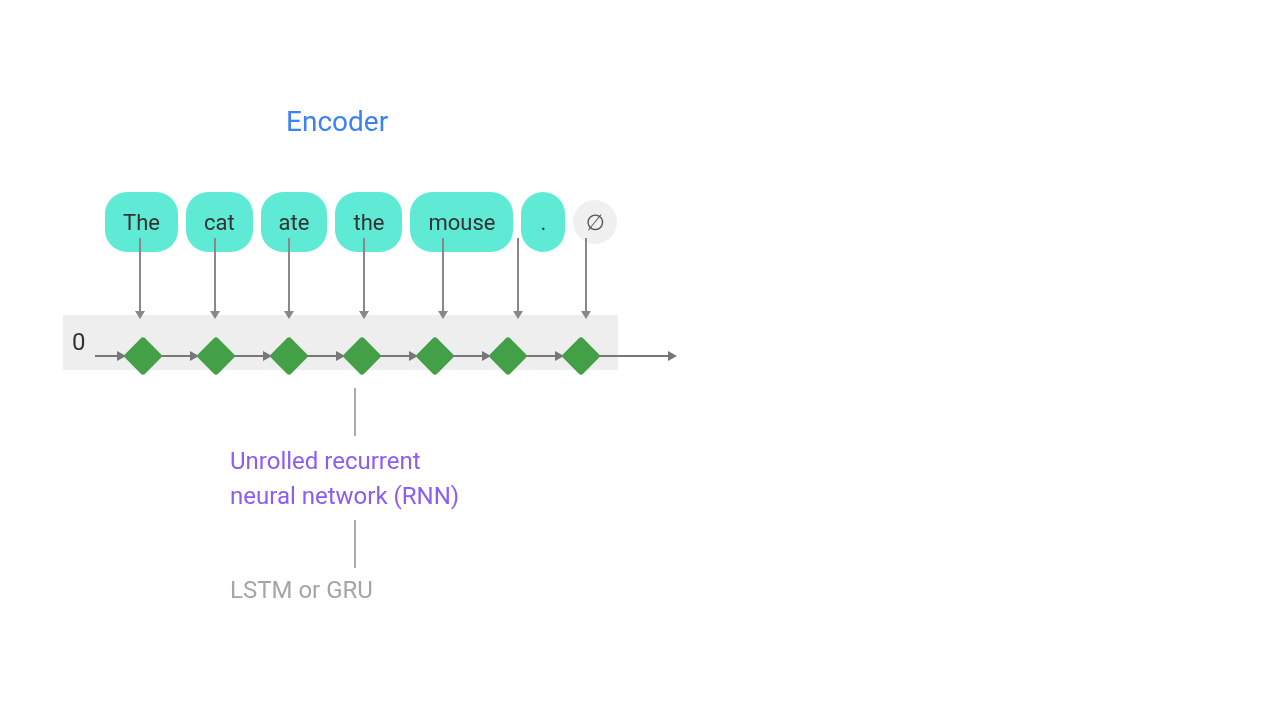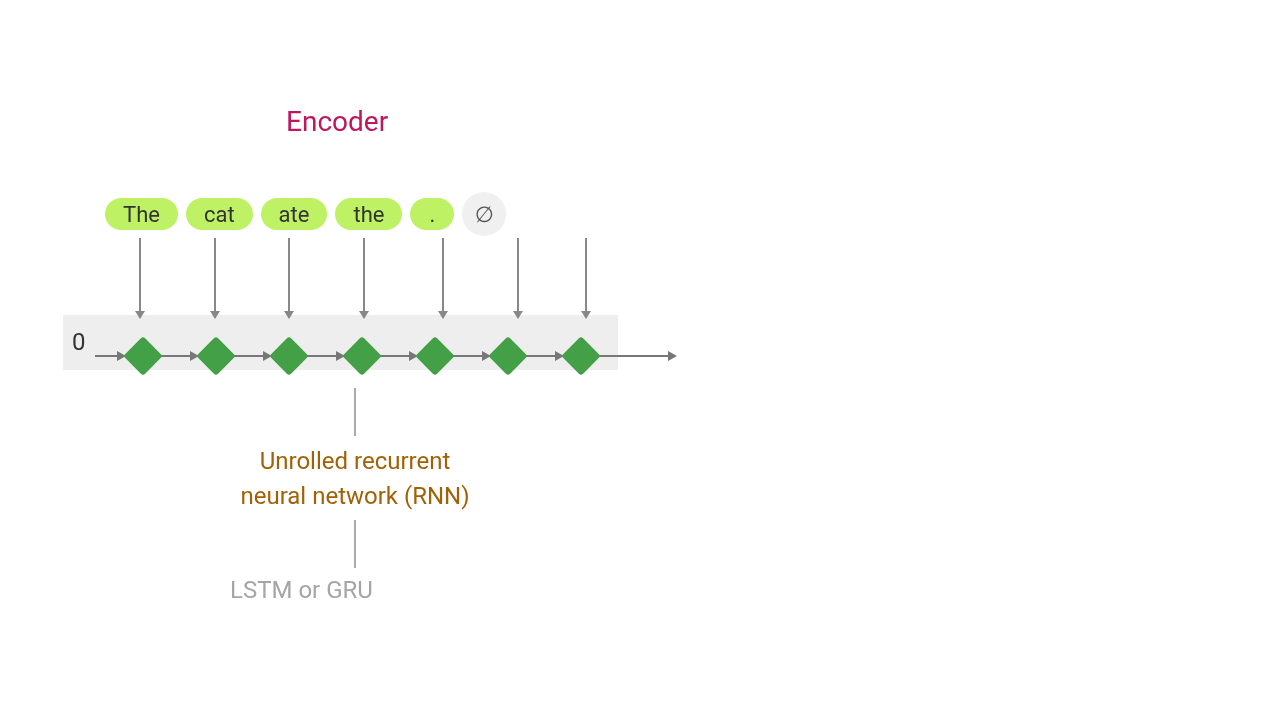--- a/index.html
+++ b/index.html
@@ -9,42 +9,42 @@
     background: #ffffff;
     font-family: -apple-system, BlinkMacSystemFont, "Segoe UI", Roboto, Arial, sans-serif;
     position: relative;
     overflow: hidden;
   }
   .title {
     position: absolute;
     top: 105px;
     left: 286px;
     font-size: 28px;
-    color: #be185d;
+    color: #3b82f6;
     font-weight: 400;
   }
   .token-row {
     position: absolute;
     top: 192px;
     left: 105px;
     display: flex;
     align-items: center;
   }
   .token {
-    background: #bef264;
+    background: #5eead4;
     border-radius: 22px;
     padding: 8px 18px;
     font-size: 22px;
     color: #333;
     margin-right: 8px;
     display: inline-flex;
     align-items: center;
     justify-content: center;
     min-width: 44px;
-    height: 32px;
+    height: 60px;
   }
   .token-empty {
     background: #f0f0f0;
     width: 44px;
     height: 44px;
     border-radius: 50%;
     display: inline-flex;
     align-items: center;
     justify-content: center;
     font-size: 22px;
@@ -116,24 +116,23 @@
   .connector-line {
     position: absolute;
     width: 1.5px;
     background: #aaa;
   }
   .caption1 {
     position: absolute;
     top: 444px;
     left: 230px;
     width: 250px;
-    text-align: center;
     font-size: 24px;
     line-height: 1.45;
-    color: #a16207;
+    color: #8b5cf6;
   }
   .caption2 {
     position: absolute;
     top: 576px;
     left: 230px;
     width: 250px;
     text-align: left;
     font-size: 24px;
     color: #a5a5a5;
   }
@@ -141,20 +140,21 @@
 </head>
 <body>
 
 <div class="title">Encoder</div>
 
 <div class="token-row">
   <span class="token">The</span>
   <span class="token">cat</span>
   <span class="token">ate</span>
   <span class="token">the</span>
+  <span class="token">mouse</span>
   <span class="token">.</span>
   <span class="token-empty">∅</span>
 </div>
 
 <div class="rnn-strip"></div>
 
 <div class="zero-label">0</div>
 
 <div class="chain">
   <span class="arrow">

